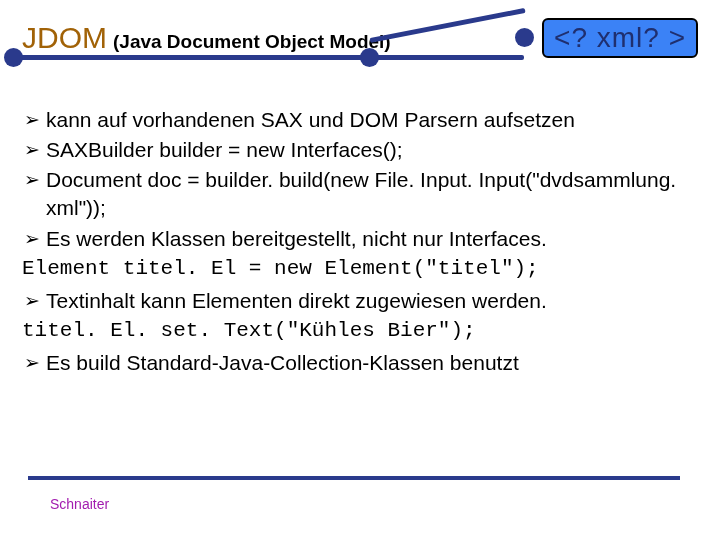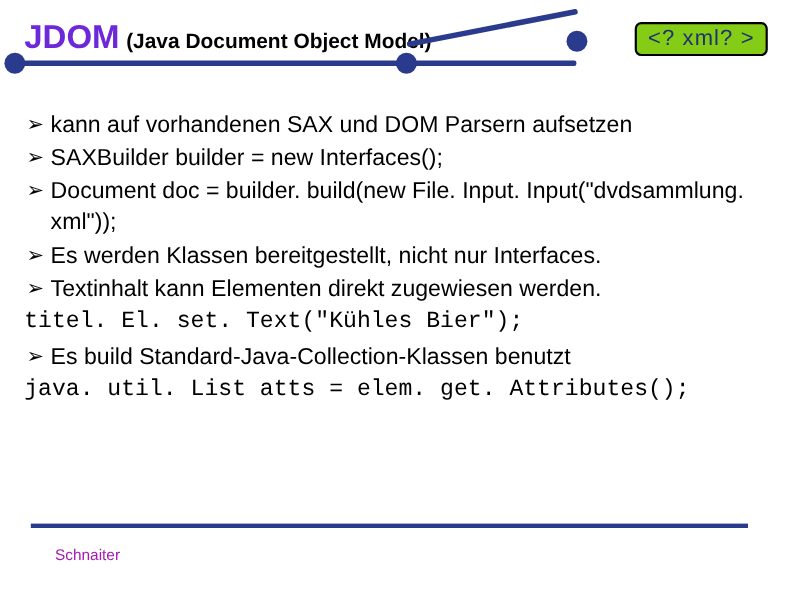--- a/index.html
+++ b/index.html
@@ -22,38 +22,38 @@
     position: relative;
     margin-bottom: 4px;
   }
   .title-group {
     display: flex;
     align-items: baseline;
     gap: 6px;
   }
   .title-main {
     font-size: 30px;
-    font-weight: bold;
-    color: #6d28d9;
+    font-weight: normal;
+    color: #a16207;
   }
   .title-sub {
     font-size: 19px;
     font-weight: bold;
     color: #000;
   }
   .xml-badge {
     border: 2px solid #000;
     border-radius: 6px;
     padding: 2px 10px;
-    font-size: 20px;
+    font-size: 28px;
     font-weight: normal;
     color: #1f2f6f;
     font-family: Arial, sans-serif;
     letter-spacing: 1px;
-    background: #84cc16;
+    background: #3b82f6;
   }
   .barbell {
     position: absolute;
     left: 4px;
     top: 46px;
     width: 530px;
     height: 22px;
   }
   .barbell .bar {
     position: absolute;
@@ -165,33 +165,33 @@
     </div>
     <div class="bullet">
       <span class="arrow">➢</span>
       <span class="btxt">Document doc = builder. build(new File. Input. Input("dvdsammlung. xml"));</span>
     </div>
     <div class="bullet">
       <span class="arrow">➢</span>
       <span class="btxt">Es werden Klassen bereitgestellt, nicht nur Interfaces.</span>
     </div>
 
+    <div class="code">Element titel. El = new Element("titel");</div>
 
     <div class="bullet">
       <span class="arrow">➢</span>
       <span class="btxt">Textinhalt kann Elementen direkt zugewiesen werden.</span>
     </div>
 
     <div class="code">titel. El. set. Text("Kühles Bier");</div>
 
     <div class="bullet">
       <span class="arrow">➢</span>
       <span class="btxt">Es build Standard-Java-Collection-Klassen benutzt</span>
     </div>
 
-    <div class="code">java. util. List atts = elem. get. Attributes();</div>
 
   </div>
 
 </div>
 
 <div class="footer-line"></div>
 <div class="footer-text">Schnaiter</div>
 
 </body></html>

